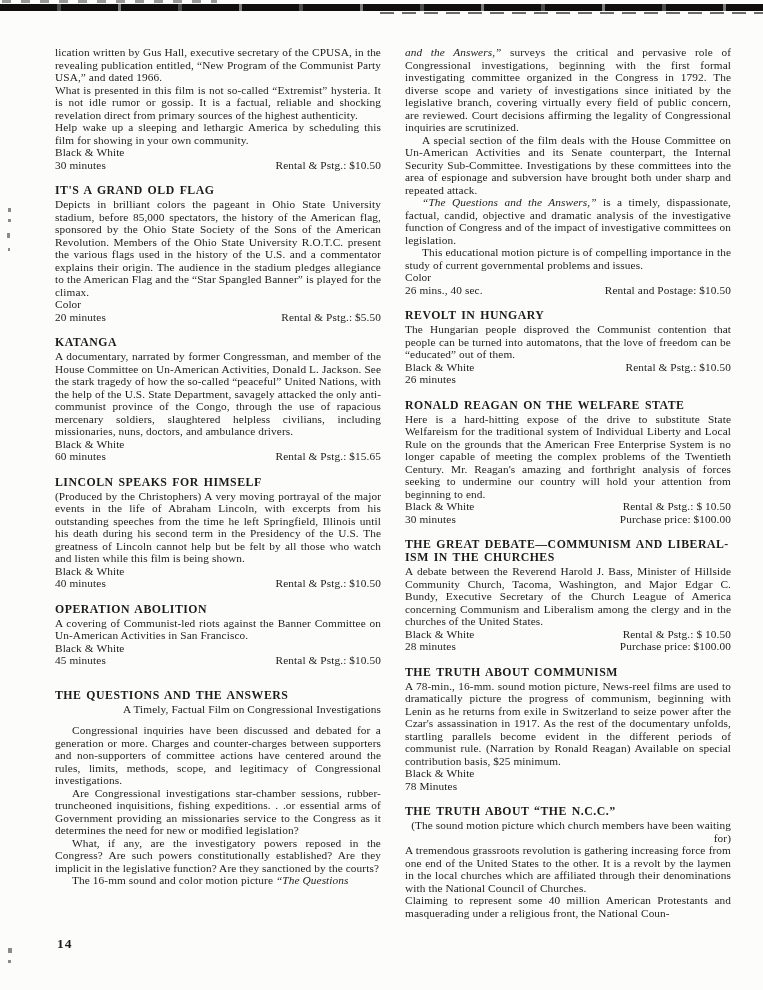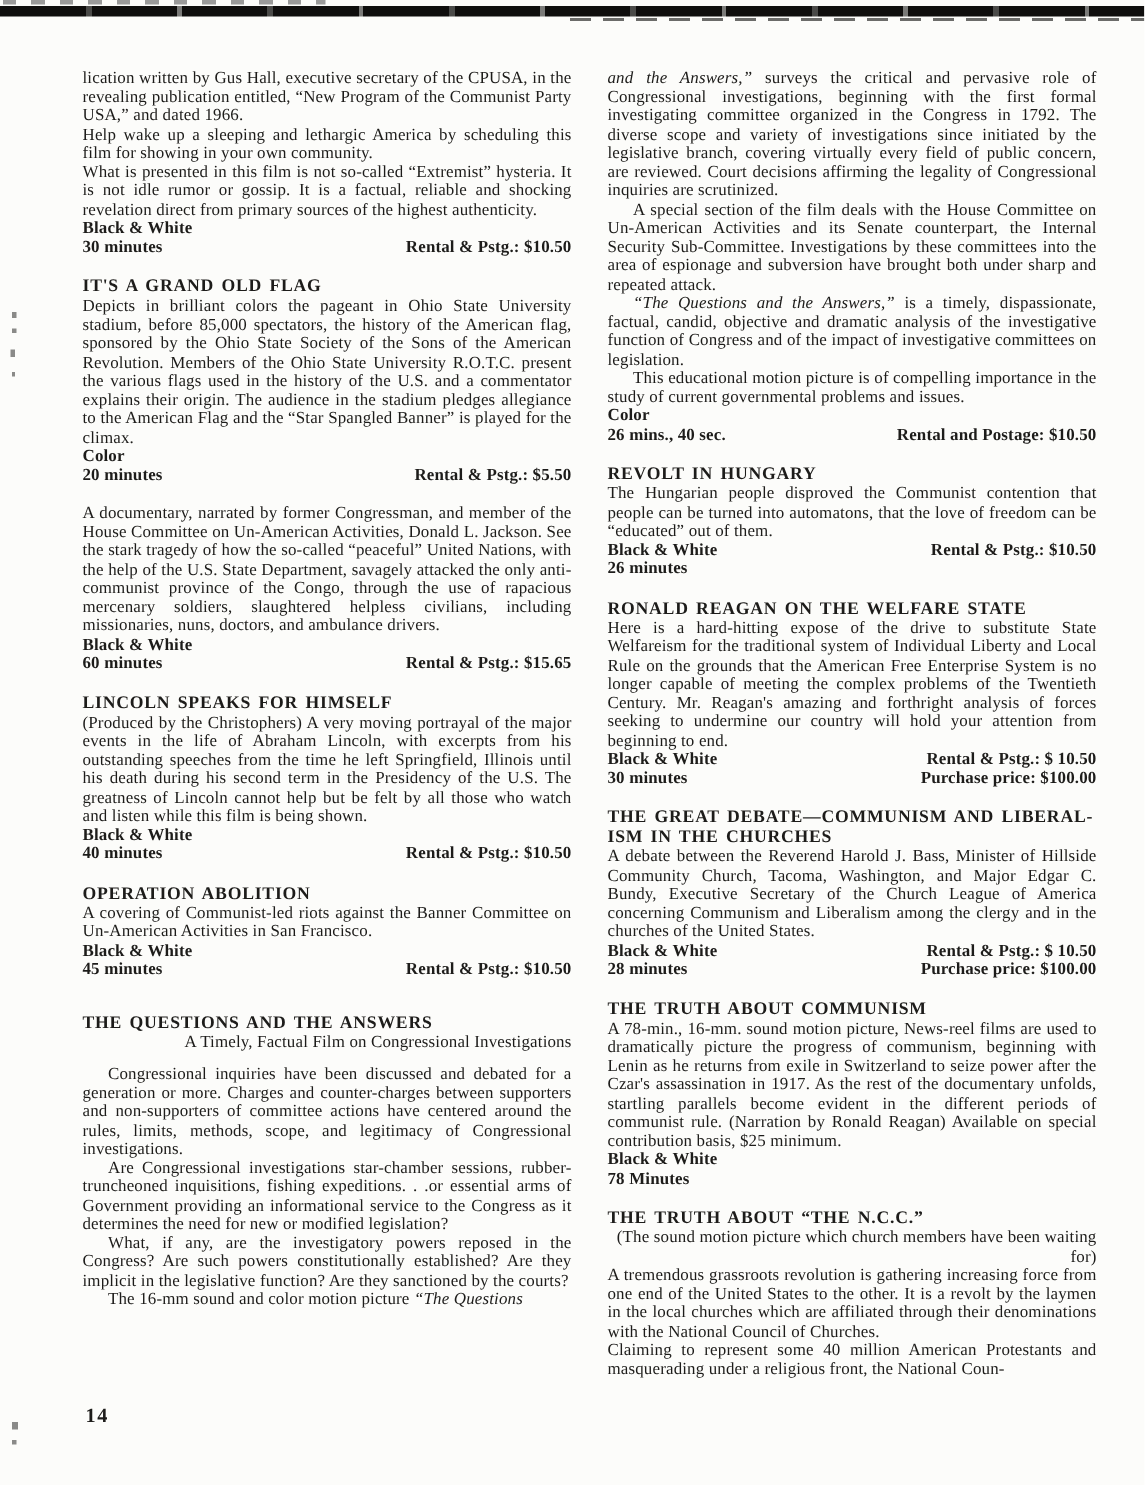--- a/index.html
+++ b/index.html
@@ -70,21 +70,20 @@
     text-align:right;
     margin-bottom:9px;
   }
   .para{margin:0;}
   .para.indent{text-indent:17px;}
   .ital{font-style:italic;}
   .meta{
     display:flex;
     justify-content:space-between;
     text-align:left;
-    font-weight:bold;
   }
   .page-number{
     position:absolute;
     left:57px;top:936px;
     font-size:13.5px;
     font-weight:bold;
     letter-spacing:1px;
   }
 </style>
 </head>
@@ -98,22 +97,22 @@
   <div class="speck sp2"></div>
   <div class="speck sp3"></div>
   <div class="speck sp4"></div>
   <div class="speck sp5"></div>
   <div class="speck sp6"></div>
 
   <div class="columns">
     <div class="col" id="col-left">
         <section class="entry">
           <p class="para"><span>lication written by Gus Hall, executive secretary of the CPUSA, in the revealing publication entitled, “New Program of the Communist Party USA,” and dated 1966.</span></p>
+          <p class="para"><span>What is presented in this film is not so-called “Extremist” hysteria. It is not idle rumor or gossip. It is a factual, reliable and shocking revelation direct from primary sources of the highest authenticity.</span></p>
           <p class="para"><span>Help wake up a sleeping and lethargic America by scheduling this film for showing in your own community.</span></p>
-          <p class="para"><span>What is presented in this film is not so-called “Extremist” hysteria. It is not idle rumor or gossip. It is a factual, reliable and shocking revelation direct from primary sources of the highest authenticity.</span></p>
           <div class="meta">
             <span>Black &amp; White</span>
             <span></span>
           </div>
           <div class="meta">
             <span>30 minutes</span>
             <span>Rental &amp; Pstg.: $10.50</span>
           </div>
         </section>
         <section class="entry">
@@ -122,20 +121,21 @@
           <div class="meta">
             <span>Color</span>
             <span></span>
           </div>
           <div class="meta">
             <span>20 minutes</span>
             <span>Rental &amp; Pstg.: $5.50</span>
           </div>
         </section>
         <section class="entry">
+          <h3 class="title">KATANGA</h3>
           <p class="para"><span>A documentary, narrated by former Congressman, and member of the House Committee on Un-American Activities, Donald L. Jackson. See the stark tragedy of how the so-called “peaceful” United Nations, with the help of the U.S. State Department, savagely attacked the only anti-communist province of the Congo, through the use of rapacious mercenary soldiers, slaughtered helpless civilians, including missionaries, nuns, doctors, and ambulance drivers.</span></p>
           <div class="meta">
             <span>Black &amp; White</span>
             <span></span>
           </div>
           <div class="meta">
             <span>60 minutes</span>
             <span>Rental &amp; Pstg.: $15.65</span>
           </div>
         </section>
@@ -160,21 +160,21 @@
           </div>
           <div class="meta">
             <span>45 minutes</span>
             <span>Rental &amp; Pstg.: $10.50</span>
           </div>
         </section>
         <section class="entry gap-large">
           <h3 class="title">THE QUESTIONS AND THE ANSWERS</h3>
           <p class="subtitle">A Timely, Factual Film on Congressional Investigations</p>
           <p class="para indent"><span>Congressional inquiries have been discussed and debated for a generation or more. Charges and counter-charges between supporters and non-supporters of committee actions have centered around the rules, limits, methods, scope, and legitimacy of Congressional investigations.</span></p>
-          <p class="para indent"><span>Are Congressional investigations star-chamber sessions, rubber-truncheoned inquisitions, fishing expeditions. . .or essential arms of Government providing an informational service to the Congress as it determines the need for new or modified legislation?</span></p>
+          <p class="para indent"><span>Are Congressional investigations star-chamber sessions, rubber-truncheoned inquisitions, fishing expeditions. . .or essential arms of Government providing an missionaries service to the Congress as it determines the need for new or modified legislation?</span></p>
           <p class="para indent"><span>What, if any, are the investigatory powers reposed in the Congress? Are such powers constitutionally established? Are they implicit in the legislative function? Are they sanctioned by the courts?</span></p>
           <p class="para indent"><span>The 16-mm sound and color motion picture </span><span class="ital">“The Questions</span></p>
         </section>
       </div>
     <div class="col" id="col-right">
         <section class="entry">
           <p class="para"><span class="ital">and the Answers,”</span><span> surveys the critical and pervasive role of Congressional investigations, beginning with the first formal investigating committee organized in the Congress in 1792. The diverse scope and variety of investigations since initiated by the legislative branch, covering virtually every field of public concern, are reviewed. Court decisions affirming the legality of Congressional inquiries are scrutinized.</span></p>
           <p class="para indent"><span>A special section of the film deals with the House Committee on Un-American Activities and its Senate counterpart, the Internal Security Sub-Committee. Investigations by these committees into the area of espionage and subversion have brought both under sharp and repeated attack.</span></p>
           <p class="para indent"><span class="ital">“The Questions and the Answers,”</span><span> is a timely, dispassionate, factual, candid, objective and dramatic analysis of the investigative function of Congress and of the impact of investigative committees on legislation.</span></p>
           <p class="para indent"><span>This educational motion picture is of compelling importance in the study of current governmental problems and issues.</span></p>

